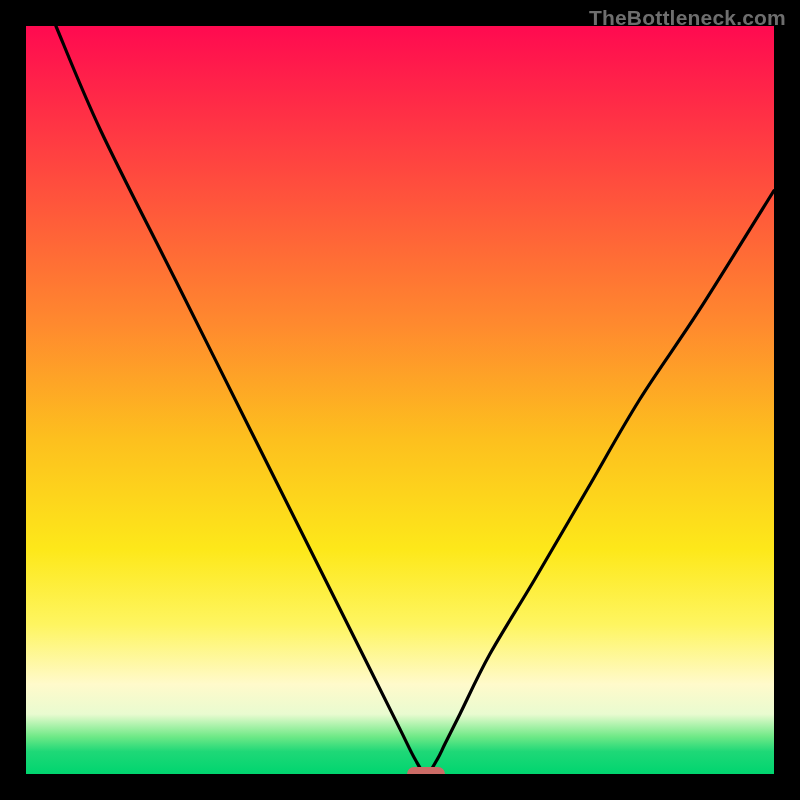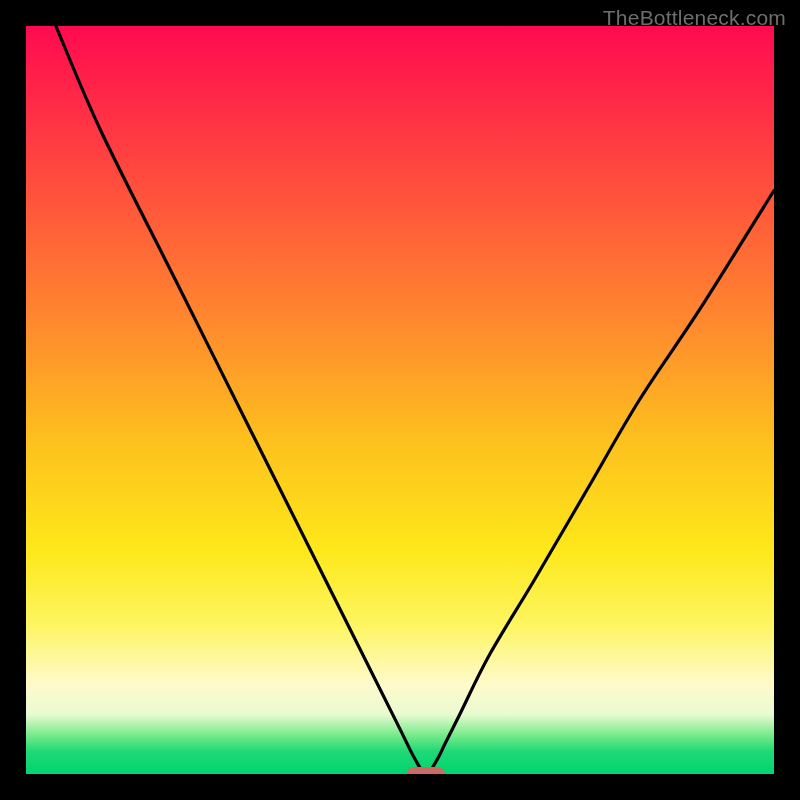--- a/index.html
+++ b/index.html
@@ -44,21 +44,21 @@
       #1fd877 97%,
       #00d56f 100%
     );
   }
   .watermark {
     position: absolute;
     top: 6px;
     right: 14px;
     color: #6e6e6e;
     font-size: 21px;
-    font-weight: 400;
+    font-weight: 700;
     letter-spacing: 0.2px;
     user-select: none;
   }
   .marker {
     position: absolute;
     width: 38px;
     height: 14px;
     border-radius: 7px;
     background: #cc6b66;
     transform: translate(-50%, -50%);

